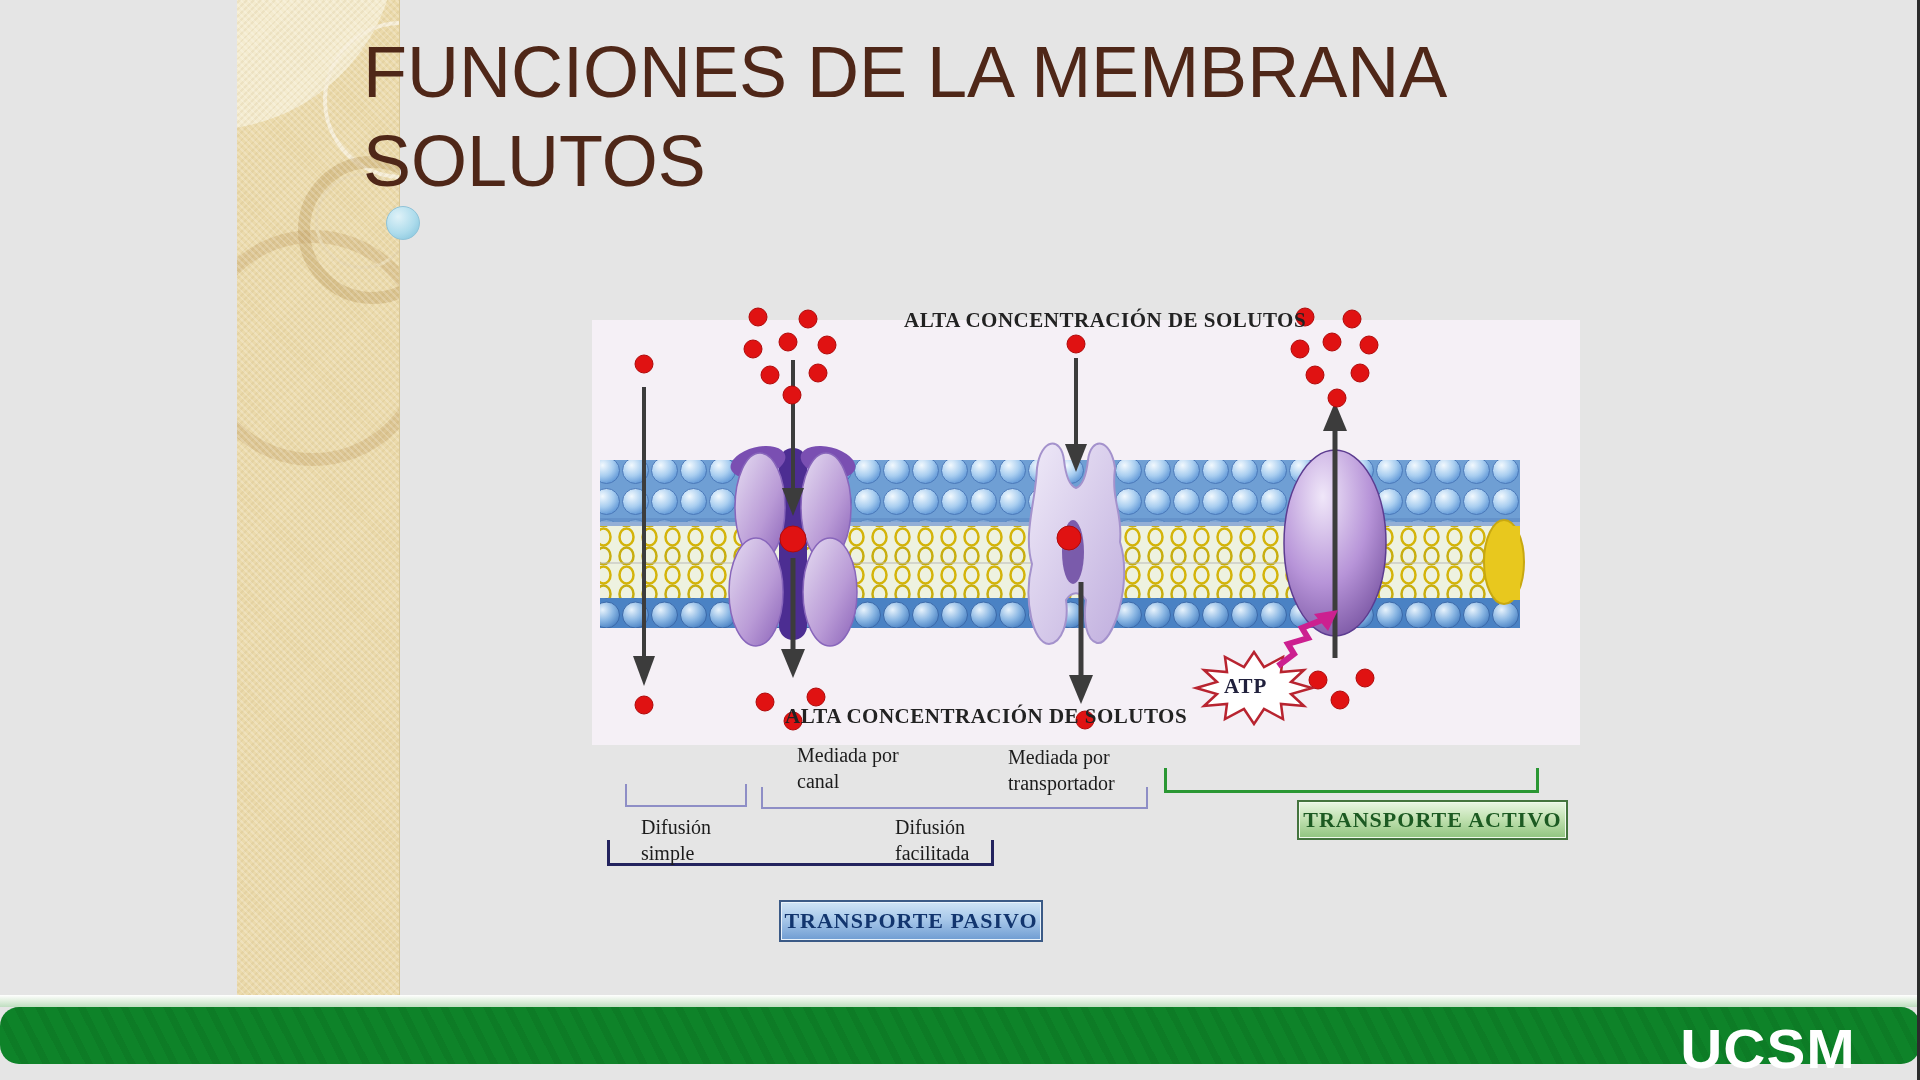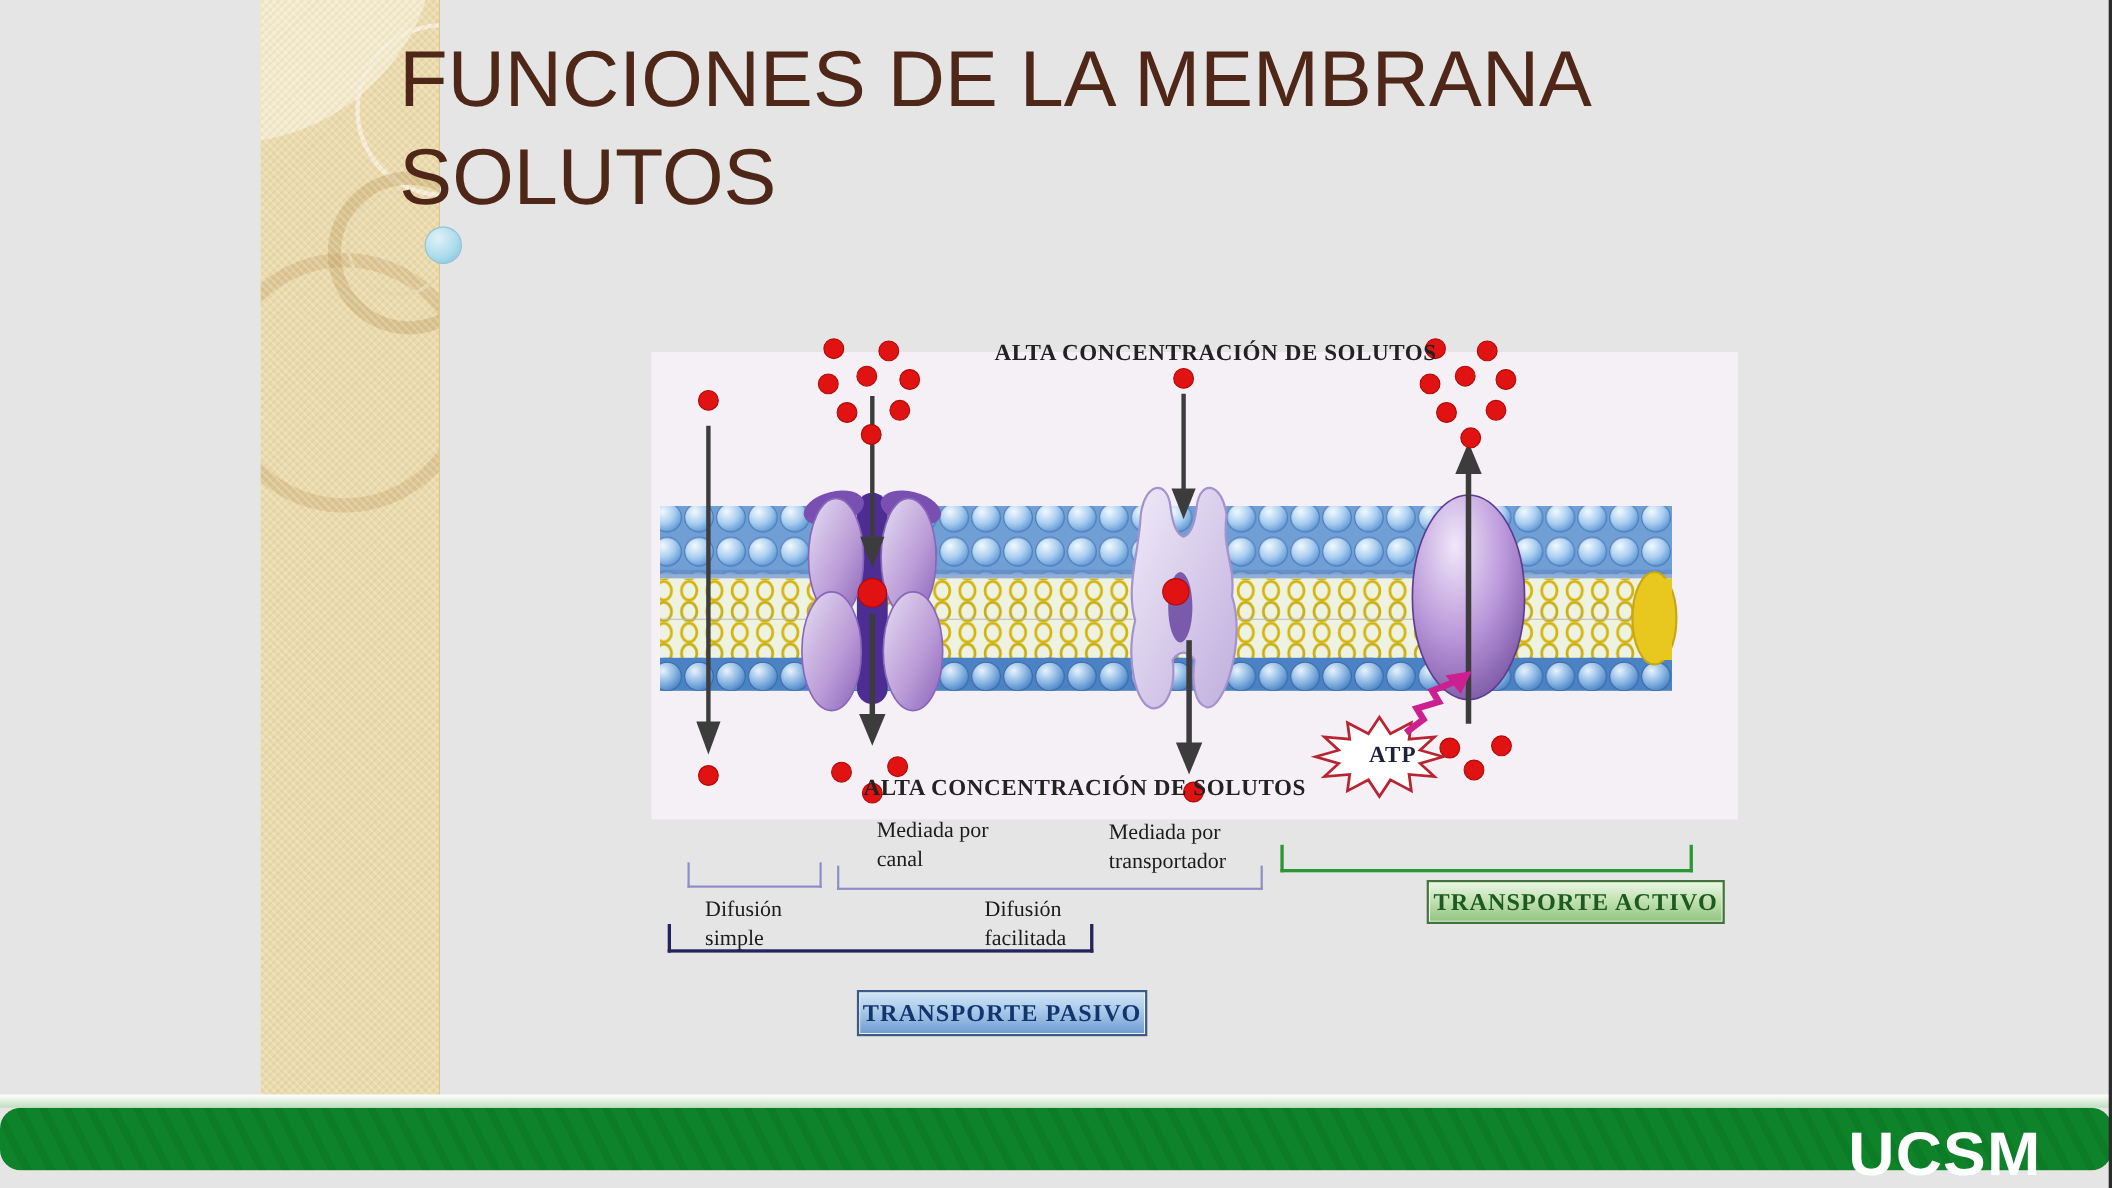--- a/index.html
+++ b/index.html
@@ -27,21 +27,21 @@
   .title{position:absolute;left:363px;top:28px;width:1250px;
       font-size:72px;line-height:89px;letter-spacing:0px;color:#4f2718;font-weight:400;}
 
   
   .diagram{position:absolute;left:592px;top:300px;width:988px;height:680px;}
   .diagram svg{position:absolute;left:0;top:0;}
   .dlabel{position:absolute;font-family:"Liberation Serif",serif;color:#1c1c1c;white-space:pre-line;}
   .big-label{font-size:21px;font-weight:700;letter-spacing:.5px;color:#222;}
   .lbl-alta{left:312px;top:8px;}
   .lbl-baja{left:193px;top:404px;}
-  .lbl-atp{left:632px;top:374px;width:64px;text-align:right;font-size:21px;font-weight:700;color:#20203c;letter-spacing:1px;}
+  .lbl-atp{left:632px;top:374px;width:64px;text-align:left;font-size:21px;font-weight:700;color:#20203c;letter-spacing:1px;}
   .small-label{font-size:20px;line-height:26px;}
   .lbl-mcanal{left:205px;top:442px;}
   .lbl-mtransp{left:416px;top:444px;}
   .lbl-dsimple{left:49px;top:514px;}
   .lbl-dfacil{left:303px;top:514px;}
   .bracket{position:absolute;border-style:solid;border-top:none;background:transparent;}
   .bk-slate{border-color:#8e8ec6;border-width:0 2px 2px 2px;}
   .bk-simple{left:33px;top:484px;width:118px;height:21px;}
   .bk-canal{left:169px;top:487px;width:383px;height:20px;}
   .bk-activo{left:572px;top:468px;width:369px;height:22px;border-color:#2a9733;border-width:0 3px 3px 3px;}

